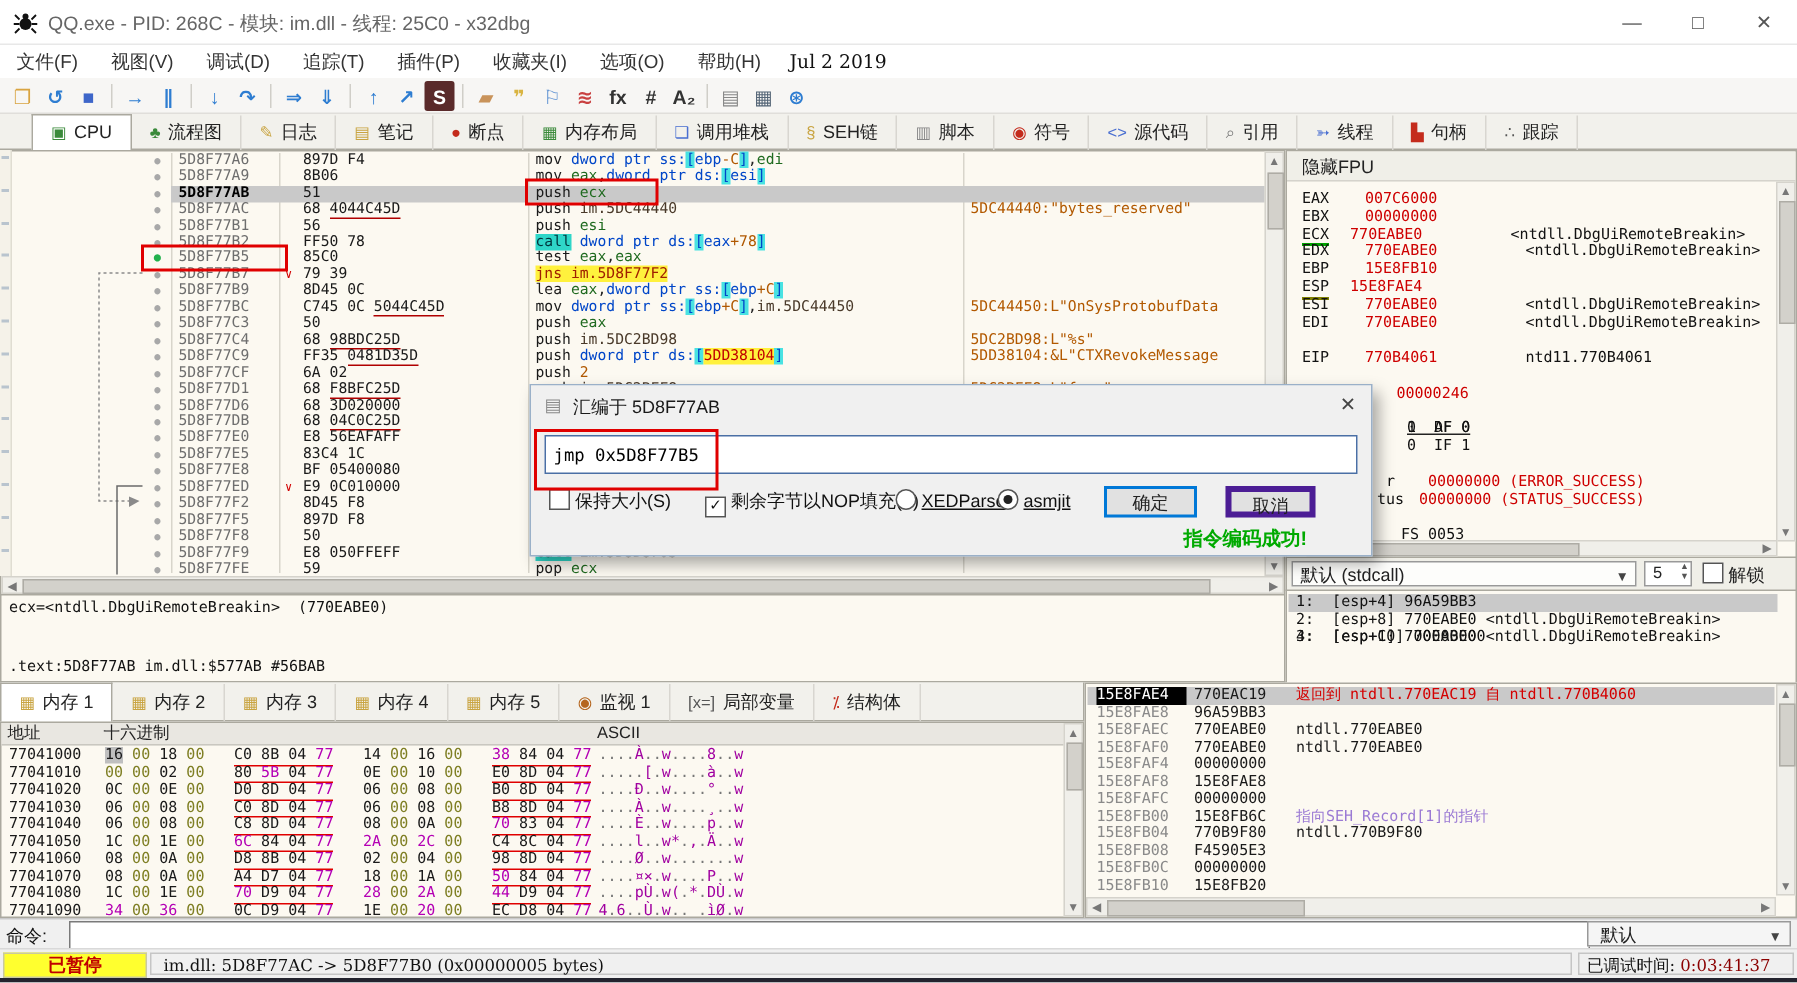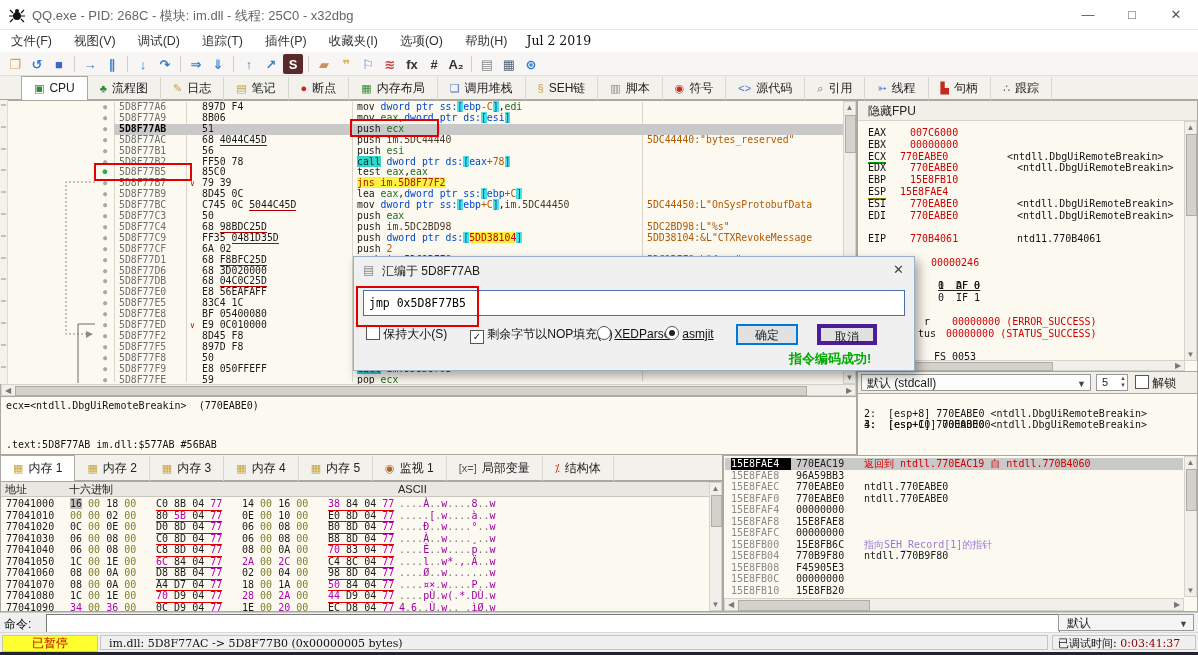--- a/index.html
+++ b/index.html
@@ -115,21 +115,21 @@
   .cc-red{color:#D40000;} .cc-purple{color:#9B7AD4;} .cc-black{color:#1a1a1a;}
   
   #cmdbar{left:0;top:612px;width:1198px;height:20px;background:#F0F0F0;border-top:1px solid #C9C9C9;}
   #cmd-label{position:absolute;left:4px;top:3px;font-size:12px;color:#111;}
   #cmd-input{position:absolute;left:46px;top:1px;width:1008px;height:16px;border:1px solid #7A7A7A;background:#FFF;font-size:11px;}
   #cmd-combo{position:absolute;left:1058px;top:1px;width:136px;height:17px;background:#F5F5F5;border:1px solid #999;
              font-size:12px;line-height:16px;padding-left:8px;box-sizing:border-box;}
   #cmd-combo .arr{position:absolute;right:5px;top:1px;font-size:9px;color:#444;}
   #statusbar{left:0;top:632px;width:1198px;height:20px;background:#F0F0F0;border-top:1px solid #D9D9D9;}
   #status-badge{position:absolute;left:2px;top:2px;width:94px;height:15px;background:#FFFF2F;border:1px solid #C9C9A0;
-                color:#C00000;font-weight:normal;font-size:12px;text-align:center;line-height:15px;}
+                color:#C00000;font-weight:bold;font-size:12px;text-align:center;line-height:15px;}
   #status-msg{position:absolute;left:100px;top:2px;width:948px;height:15px;border:1px solid #C5C5C5;
               font-family:"DejaVu Serif",serif;font-size:11px;line-height:15px;padding-left:8px;color:#111;box-sizing:border-box;}
   #status-time{position:absolute;left:1052px;top:2px;width:144px;height:15px;border:1px solid #C5C5C5;font-size:11px;
                line-height:15px;padding-left:5px;color:#111;box-sizing:border-box;font-family:"DejaVu Serif",serif;}
   #status-time b{color:#8B0000;font-weight:normal;}
   #taskbar{left:0;top:652px;width:1198px;height:3px;background:#23232E;}
   
   #dialog{left:353px;top:256px;width:562px;height:115px;background:#F0F0F0;border:1px solid #9AB0C8;
           box-shadow:4px 5px 10px rgba(0,0,0,0.35);z-index:40;}
   #dlg-titlebar{position:absolute;left:0;top:0;width:100%;height:26px;background:#F0F0F0;}
@@ -280,20 +280,21 @@
   <div id="spinbox">
     <span>5</span>
     <span class="spin">▲<br>▼</span>
   </div>
   <span id="unlock">
     <span class="cb"></span>
     <span>解锁</span>
   </span>
 </div>
 <div class="abs" id="argsrows">
+    <div class="argrow sel" style="top: 2px;">1:  [esp+4] 96A59BB3</div>
     <div class="argrow" style="top: 13.7px;">2:  [esp+8] 770EABE0 &lt;ntdll.DbgUiRemoteBreakin&gt;</div>
     <div class="argrow" style="top: 25.4px;">3:  [esp+C] 770EABE0 &lt;ntdll.DbgUiRemoteBreakin&gt;</div>
     <div class="argrow" style="top: 25px;">4:  [esp+10] 00000000</div>
   </div>
 
 <div class="abs pane" id="infobox">
   <div>ecx=&lt;ntdll.DbgUiRemoteBreakin&gt;  (770EABE0)</div>
 </div>
 <div class="abs" id="addrline">
   <div>.text:5D8F77AB im.dll:$577AB #56BAB</div>

